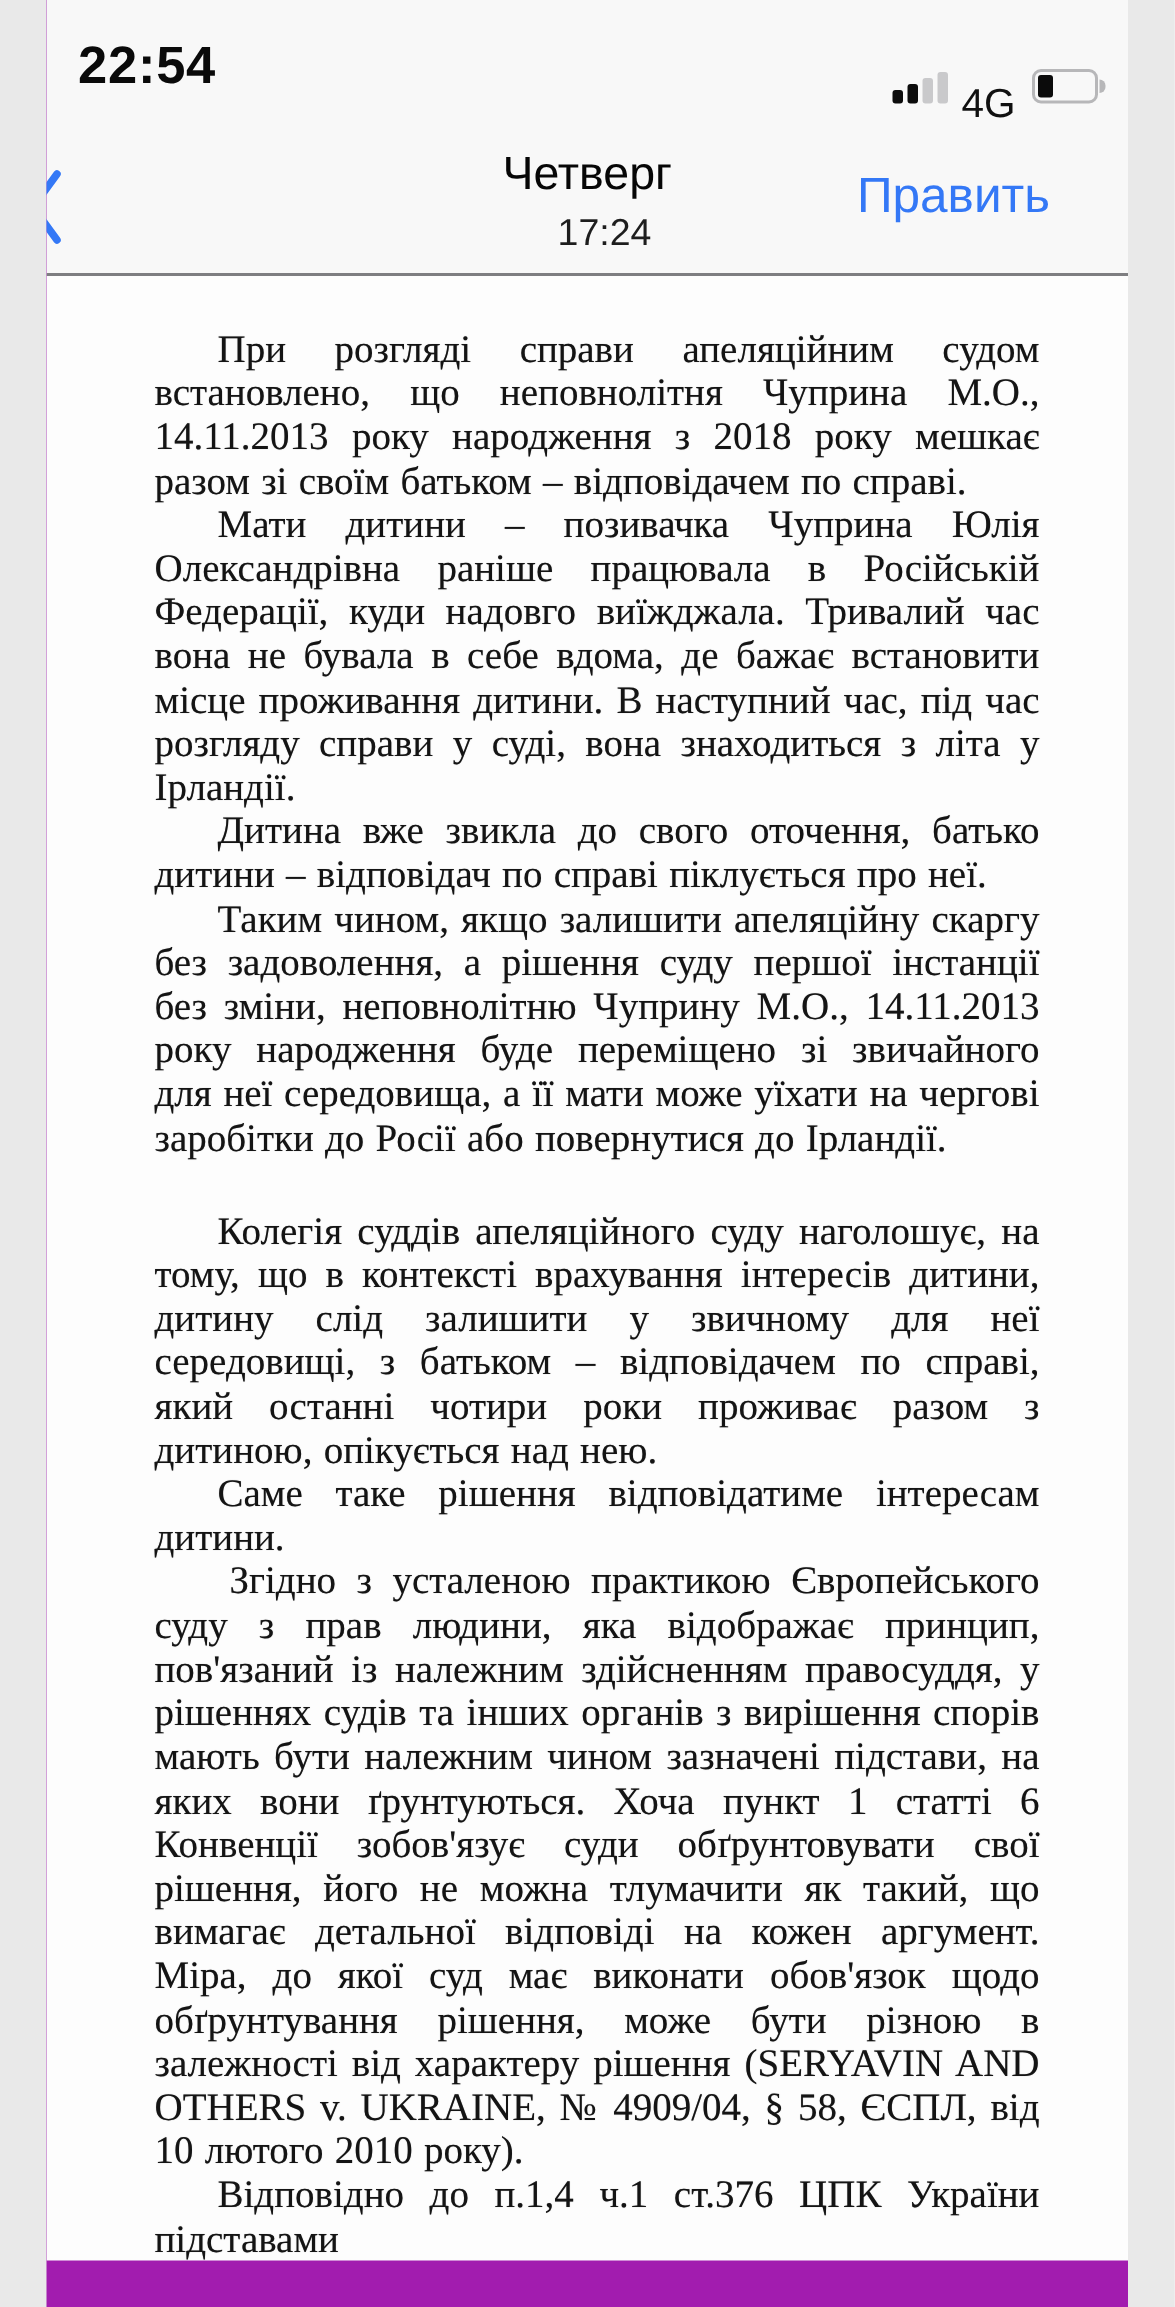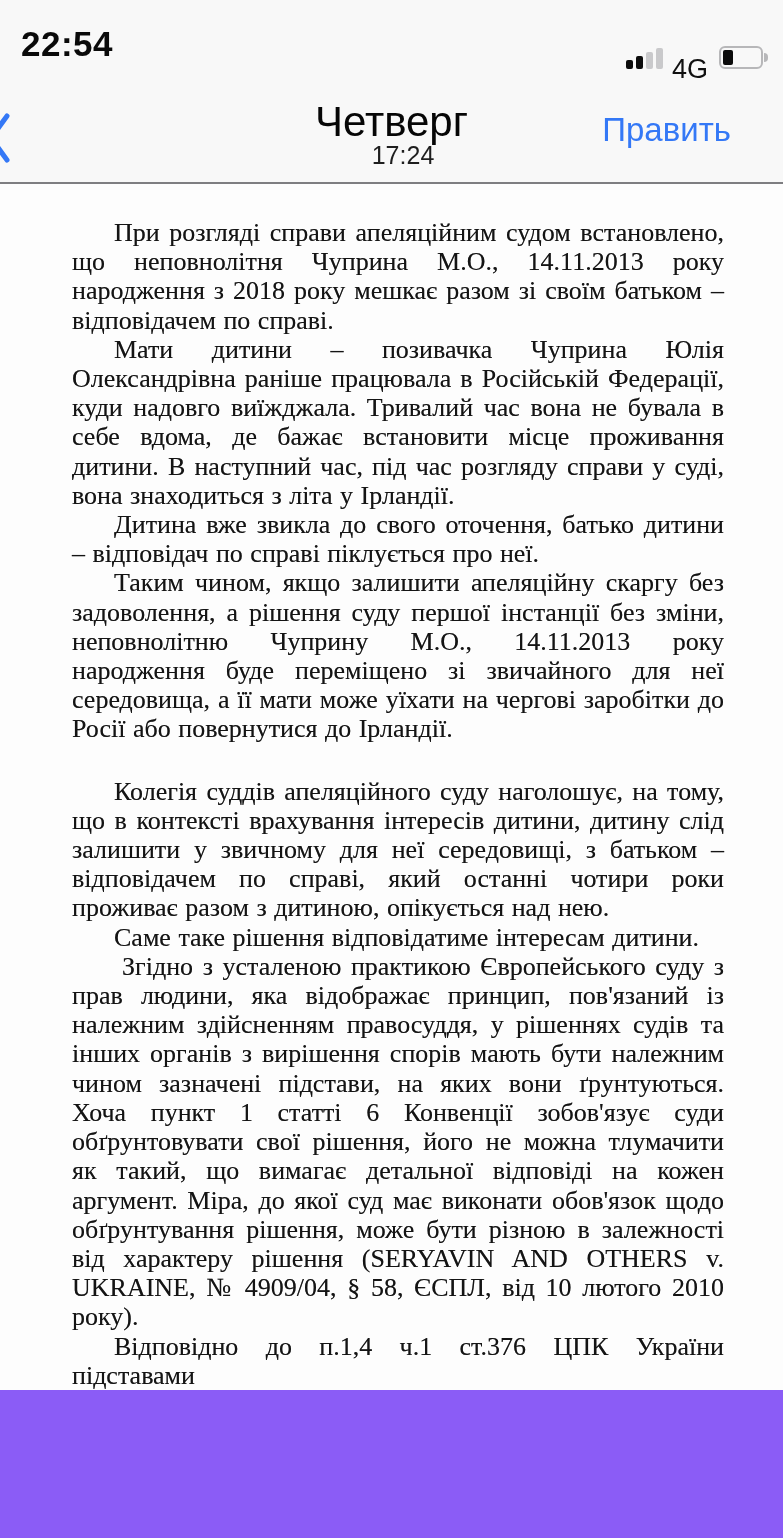--- a/index.html
+++ b/index.html
@@ -1,20 +1,20 @@
 <!DOCTYPE html>
 <html lang="uk"><head>
 <meta charset="utf-8">
 <style>
   html, body { margin: 0; padding: 0; background: #e9e9e9; }
   .screen {
     position: relative;
-    width: 783px; height: 1538px;
+    width: 721px; height: 1538px;
     margin: 0 auto;
-    background: #8b5cf6;
+    background: #a21caf;
     overflow: hidden;
     font-family: "Liberation Serif", serif;
   }
   
   .chrome {
     position: relative;
     height: 182px;
     background: #f8f8f8;
     border-bottom: 2px solid #7e7e81;
     font-family: "Liberation Sans", sans-serif;
@@ -41,21 +41,21 @@
   .battery-fill { position: absolute; left: 2px; top: 2px; bottom: 2px;
     width: 10px; background: #0b0b0b; border-radius: 2px; }
   .battery-nub { position: absolute; right: -7px; top: 5px; width: 4px;
     height: 9px; background: #b7b7b9; border-radius: 0 4px 4px 0; }
   .back-chevron {
     position: absolute; left: -15px; top: 112px;
     width: 28px; height: 52px; cursor: pointer;
   }
   .nav-title {
     position: absolute; top: 98px; left: 0; right: 0;
-    text-align: center; font-size: 42px; color: #060606;
+    text-align: center; font-size: 31px; color: #060606;
   }
   .nav-sub {
     position: absolute; top: 141px; left: 0; right: 0;
     text-align: center; font-size: 25px; color: #1e1e1e; padding-left: 23px;
   }
   .edit-btn {
     position: absolute; top: 111px; right: 52px;
     font-family: "Liberation Sans", sans-serif;
     font-size: 33px; color: #3478F6;
     background: none; border: none; padding: 0; cursor: pointer;

